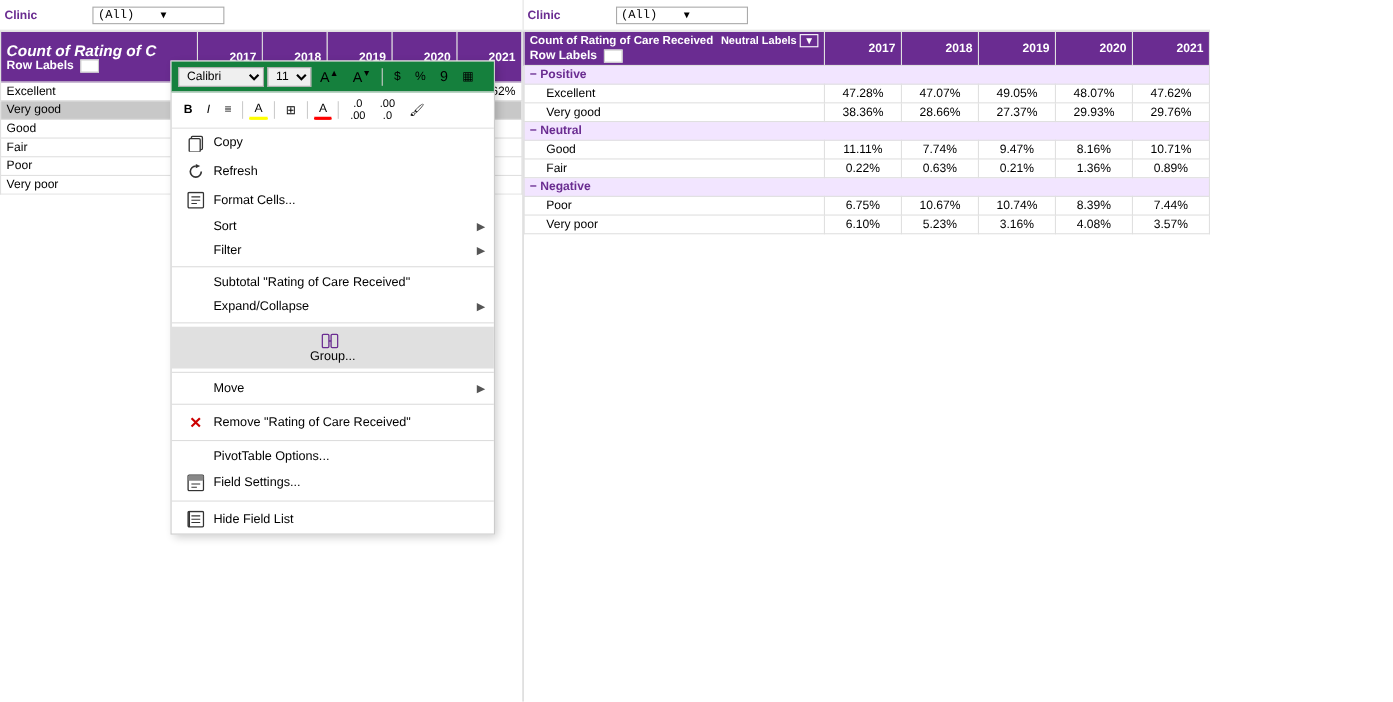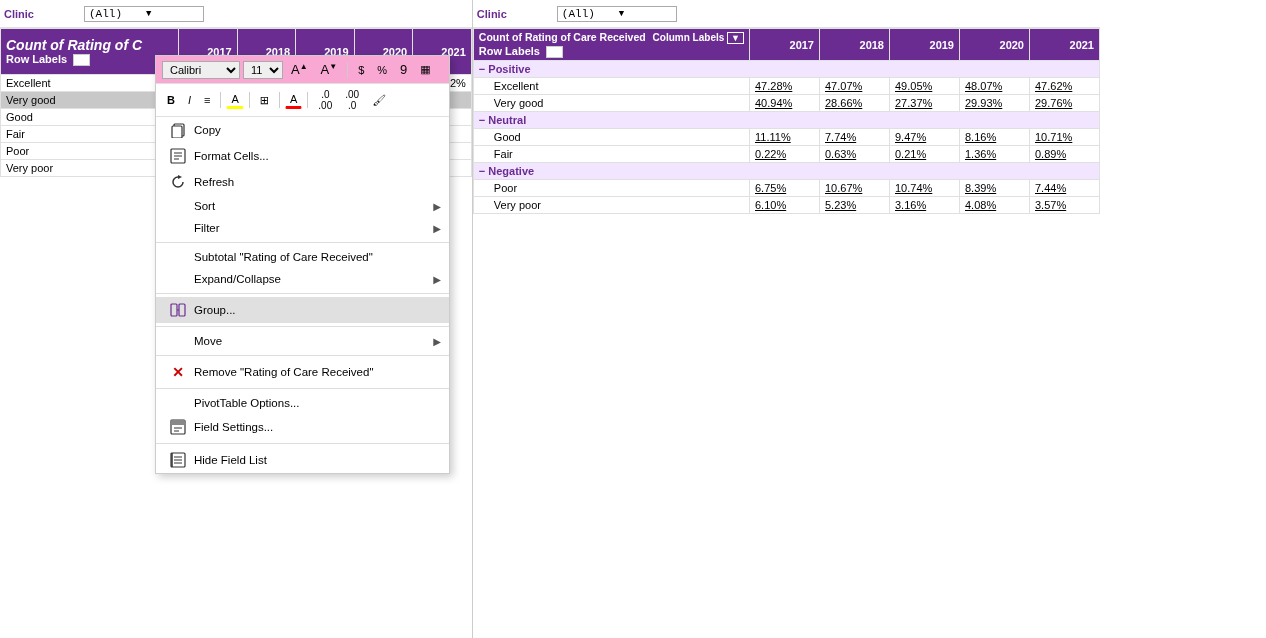--- a/index.html
+++ b/index.html
@@ -89,21 +89,21 @@
       pointer-events: all;
     }
 
     
     .format-toolbar {
       display: flex;
       align-items: center;
       padding: 4px 6px;
       border-bottom: 1px solid #e0e0e0;
       gap: 3px;
-      background: #f9a8d4;
+      background: #15803d;
     }
 
     .font-select {
       border: 1px solid #aaa;
       font-size: 11px;
       padding: 1px 3px;
       width: 78px;
     }
 
     .font-size-select {
@@ -143,20 +143,21 @@
       padding: 5px 12px;
       cursor: pointer;
       font-size: 11.5px;
       color: #000;
       position: relative;
       justify-content: flex-end;
     }
 
     .menu-item.active {
       background: #e0e0e0;
+      flex-direction: column;
     }
 
     .menu-item .menu-icon {
       width: 20px;
       margin-right: 6px;
       display: flex;
       align-items: center;
       justify-content: center;
       font-size: 12px;
     }
@@ -203,23 +204,22 @@
       text-align: right;
       height: 22px;
     }
 
     table.right-table .header-row th:first-child {
       text-align: left;
       min-width: 220px;
     }
 
     table.right-table td.num {
-      text-align: left;
+      text-align: center;
       min-width: 70px;
-      text-decoration: underline;
     }
 
     table.right-table .group-row td {
       background: #f2e5ff;
       font-weight: 700;
       color: #6a2c91;
     }
 
     table.right-table .data-row td:first-child {
       padding-left: 20px;
@@ -414,37 +414,37 @@
                 <rect x="4" y="2" width="10" height="12" rx="1" fill="none" stroke="#333" stroke-width="1.2"></rect>
                 <rect x="2" y="4" width="10" height="12" rx="1" fill="white" stroke="#333" stroke-width="1.2"></rect>
               </svg>
           </span>
           <span class="menu-label">Copy</span>
         </div>
 
         <div class="menu-item">
           <span class="menu-icon">
             <svg width="16" height="16" viewBox="0 0 16 16">
+                <path d="M13 8A5 5 0 1 1 8 3" fill="none" stroke="#333" stroke-width="1.5"></path>
+                <polygon points="8,1 12,3 8,5" fill="#333"></polygon>
+              </svg>
+          </span>
+          <span class="menu-label">Refresh</span>
+        </div>
+
+        <div class="menu-item">
+          <span class="menu-icon">
+            <svg width="16" height="16" viewBox="0 0 16 16">
                 <rect x="1" y="1" width="14" height="14" rx="1" fill="none" stroke="#333" stroke-width="1.2"></rect>
                 <line x1="4" y1="5" x2="12" y2="5" stroke="#333" stroke-width="1"></line>
                 <line x1="4" y1="8" x2="12" y2="8" stroke="#333" stroke-width="1"></line>
                 <line x1="4" y1="11" x2="9" y2="11" stroke="#333" stroke-width="1"></line>
               </svg>
           </span>
           <span class="menu-label">Format Cells...</span>
-        </div>
-
-        <div class="menu-item">
-          <span class="menu-icon">
-            <svg width="16" height="16" viewBox="0 0 16 16">
-                <path d="M13 8A5 5 0 1 1 8 3" fill="none" stroke="#333" stroke-width="1.5"></path>
-                <polygon points="8,1 12,3 8,5" fill="#333"></polygon>
-              </svg>
-          </span>
-          <span class="menu-label">Refresh</span>
         </div>
 
         <div class="menu-item">
           <span class="menu-icon"></span>
           <span class="menu-label">Sort</span>
           <span class="submenu-arrow">▶</span>
         </div>
 
         <div class="menu-item">
           <span class="menu-icon"></span>
@@ -542,21 +542,21 @@
       </div>
     </div>
 
     <table class="right-table">
       <thead>
         <tr class="header-row">
           <th style="text-align:left; vertical-align:bottom; min-width:220px;">
             <div style="font-size:10.5px; font-weight:600;">
               <span>Count of Rating of Care Received</span>
               <span style="font-size:10px; margin-left:4px;">
-                <span>Column Labels</span>
+                <span>Neutral Labels</span>
                 <span style="border:1px solid #fff; padding:0 3px; font-size:9px; cursor:pointer;">▼</span>
               </span>
             </div>
             <div style="font-weight:700; margin-top:2px;">
               <span>Row Labels</span>
               <span class="filter-btn">▼</span>
             </div>
           </th>
           <th class="num">2017</th>
           <th class="num">2018</th>
@@ -573,21 +573,21 @@
         <tr class="data-row">
           <td>Excellent</td>
           <td class="num">47.28%</td>
           <td class="num">47.07%</td>
           <td class="num">49.05%</td>
           <td class="num">48.07%</td>
           <td class="num">47.62%</td>
         </tr>
         <tr class="data-row">
           <td>Very good</td>
-          <td class="num">40.94%</td>
+          <td class="num">38.36%</td>
           <td class="num">28.66%</td>
           <td class="num">27.37%</td>
           <td class="num">29.93%</td>
           <td class="num">29.76%</td>
         </tr>
 
         <tr class="group-row">
           <td colspan="6">− Neutral</td>
         </tr>
         <tr class="data-row">

